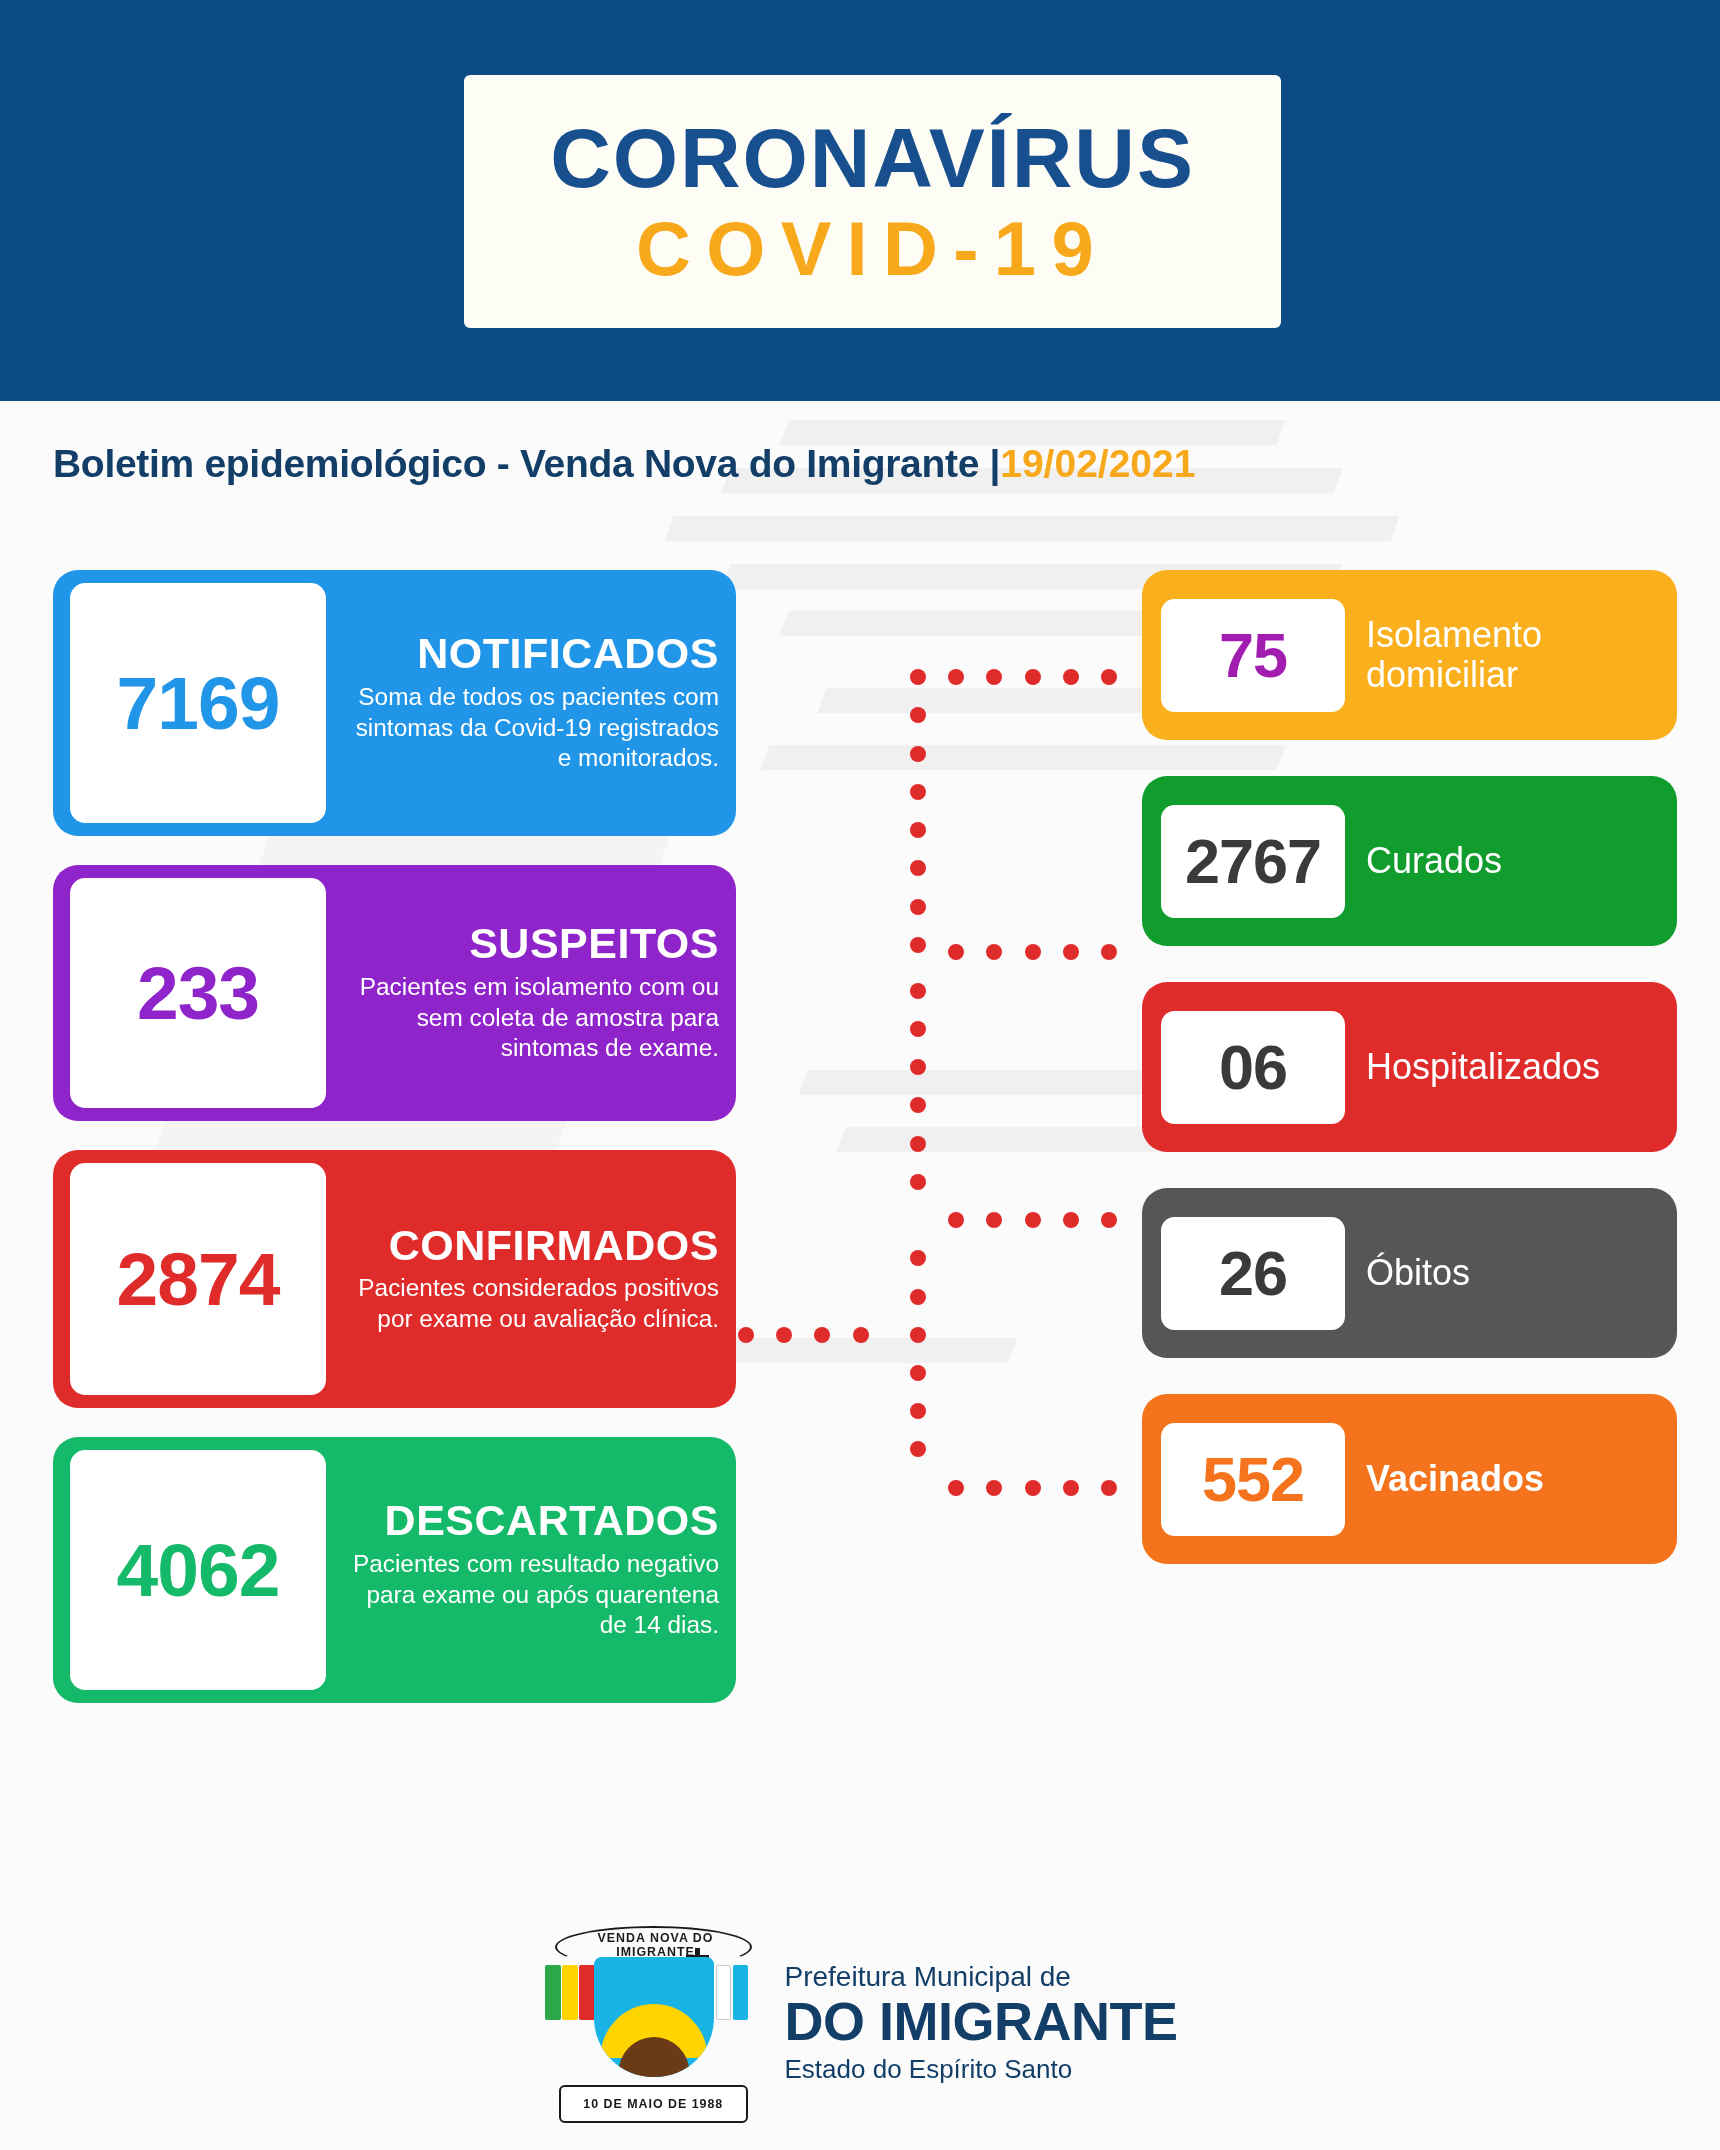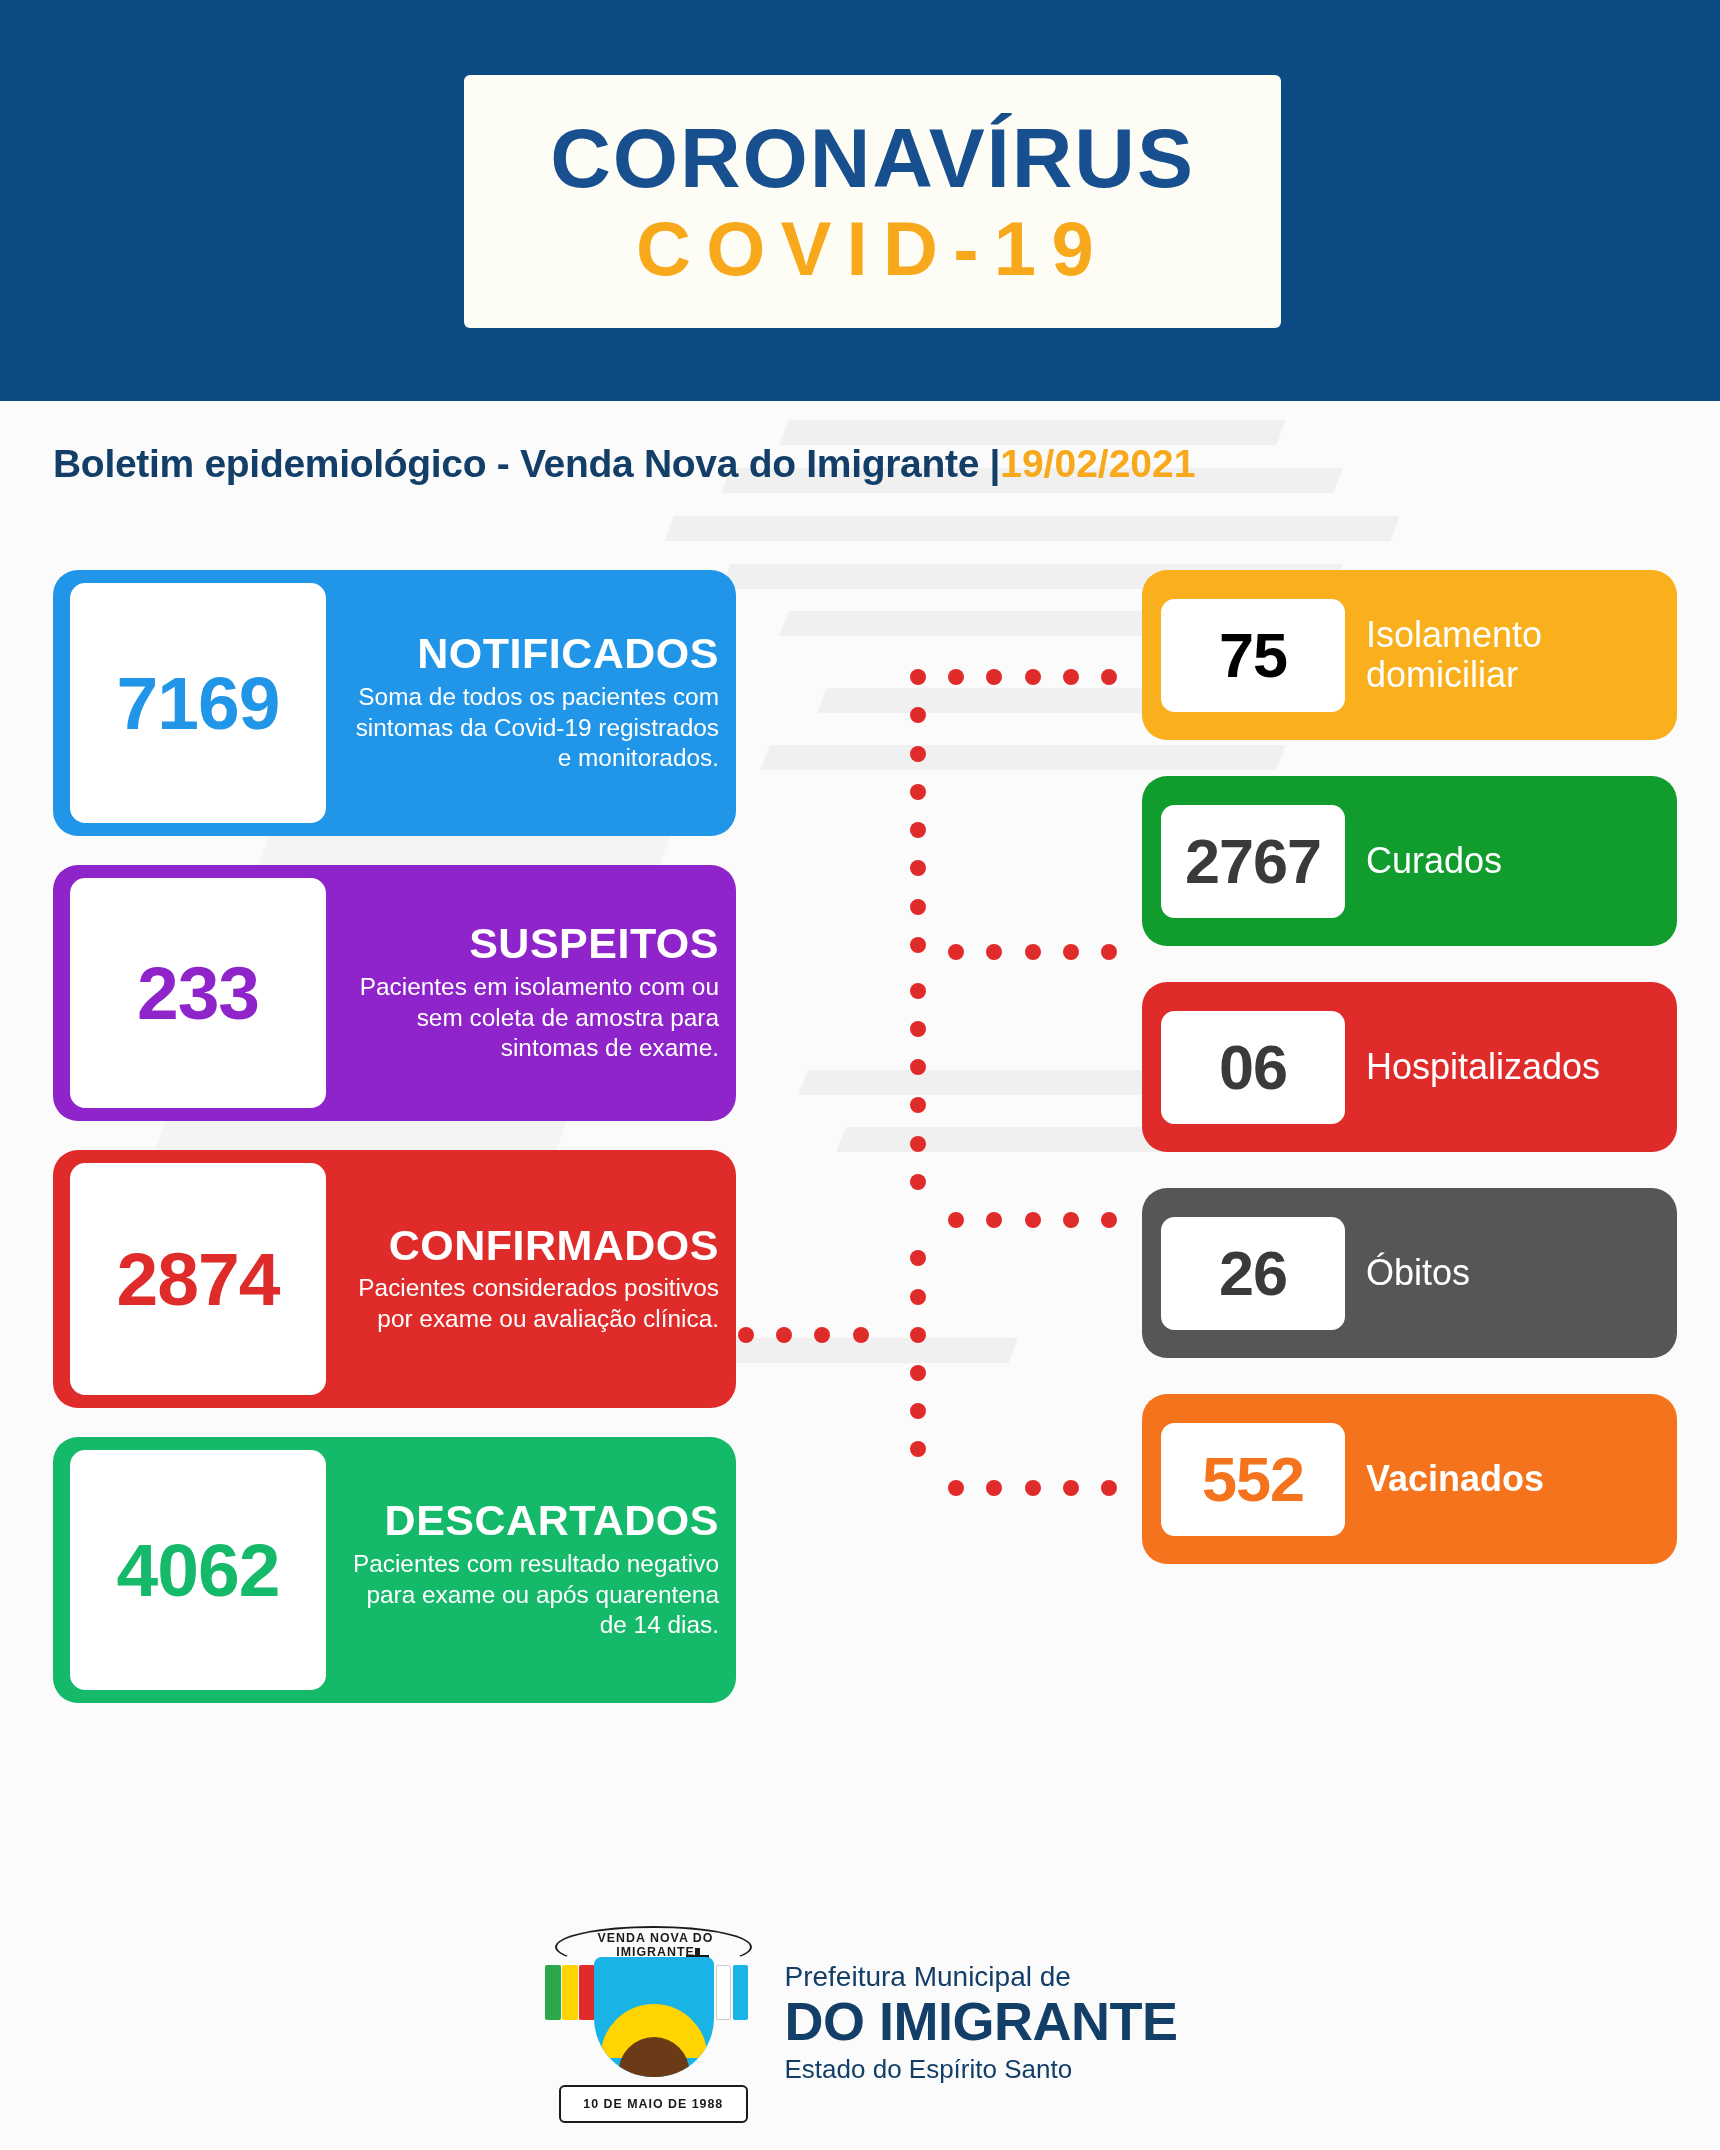--- a/index.html
+++ b/index.html
@@ -115,21 +115,21 @@
     flex: 0 0 184px;
   }
   .small-card .num {
     font-size: 63px; font-weight: bold; line-height: 1; letter-spacing: -1px;
   }
   .small-card .lbl {
     color: #fff; font-size: 36px; line-height: 1.1;
     padding-left: 21px; font-weight: 500;
   }
   .sc-isolamento { background: #f9b01c; height: 170px; }
-  .sc-isolamento .num { color: #000000; text-align: center; }
+  .sc-isolamento .num { color: #a21caf; text-align: center; }
   .sc-curados { background: #119d2e; height: 170px; }
   .sc-curados .num { color: #3a3a3a; }
   .sc-hosp { background: #e02b2b; height: 170px; }
   .sc-hosp .num { color: #3a3a3a; }
   .sc-obitos { background: #565656; height: 170px; }
   .sc-obitos .num { color: #3a3a3a; }
   .sc-vacinados { background: #f4731c; height: 170px; }
   .sc-vacinados .num { color: #f4731c; }
   .sc-vacinados .lbl { font-weight: bold; }
 

